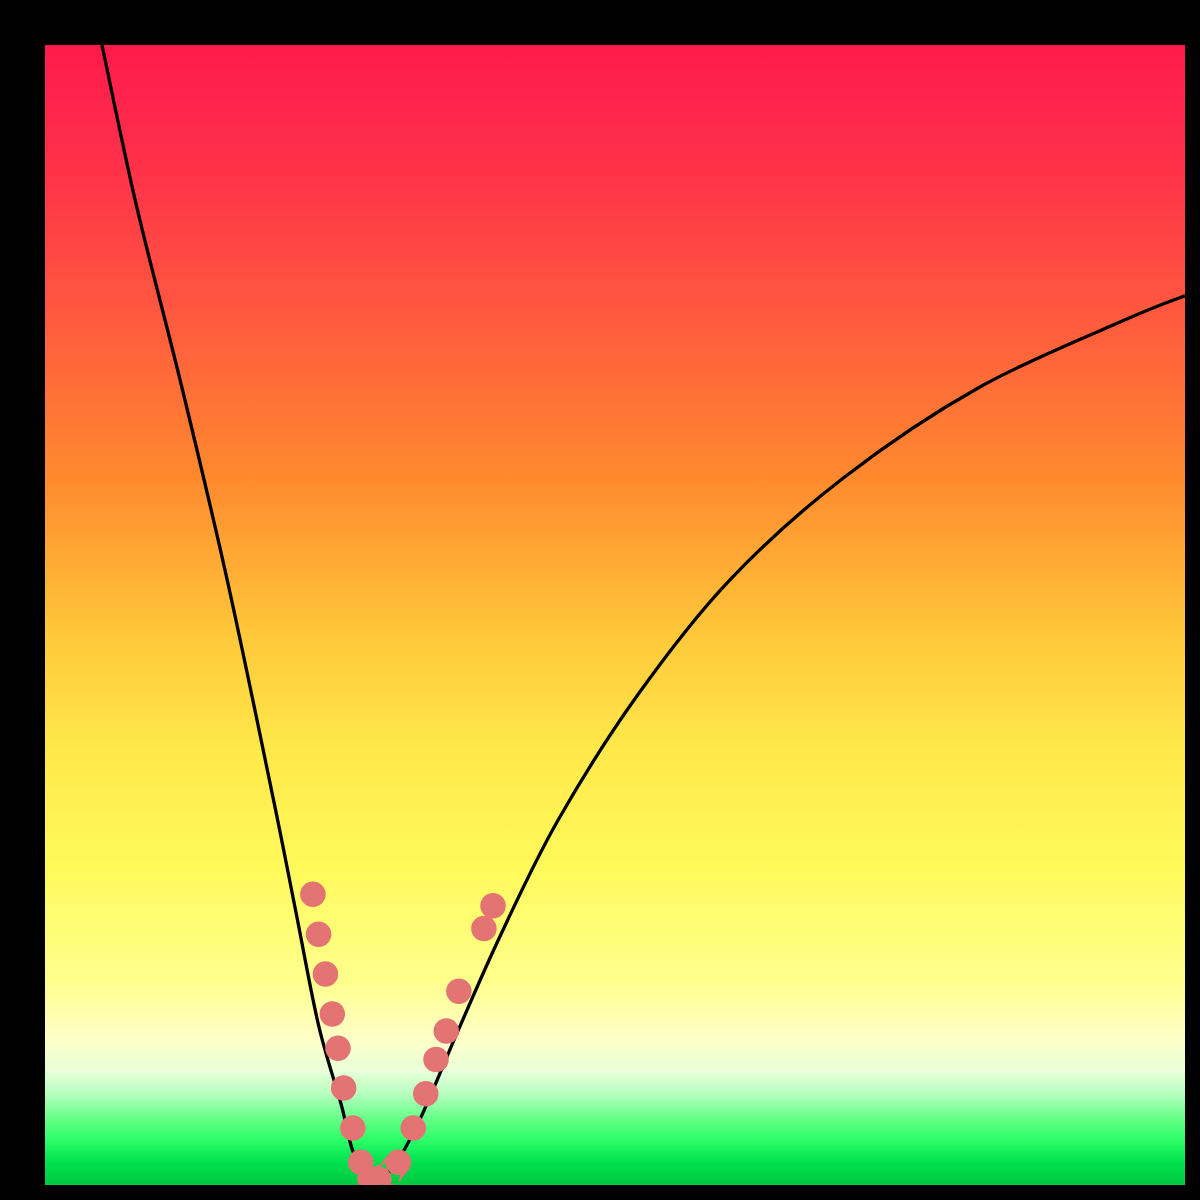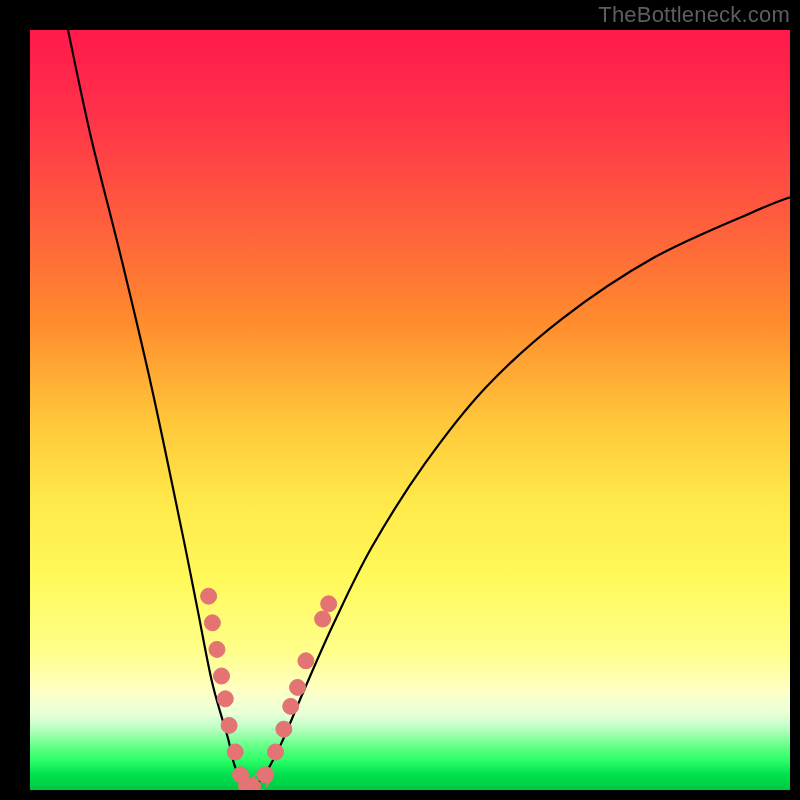--- a/index.html
+++ b/index.html
@@ -71,21 +71,20 @@
   }
   .markers .blob {
     fill: #e37473;
     stroke: #e37473;
   }
 </style>
 </head>
 <body>
 
 <div class="frame">
-  <div class="watermark">TheBottleneck.com</div>
 
   <div class="plot">
     <div class="gradient"></div>
     <svg class="overlay" viewBox="0 0 760 760" preserveAspectRatio="none">
       <path id="curve-path" class="curve" d="M 38.00 0.00 C 41.80 17.73, 51.93 68.40, 60.80 106.40 C 69.67 144.40, 81.07 186.20, 91.20 228.00 C 101.33 269.80, 111.47 311.60, 121.60 357.20 C 131.73 402.80, 144.40 464.87, 152.00 501.60 C 159.60 538.33, 162.13 552.27, 167.20 577.60 C 172.27 602.93, 177.33 632.07, 182.40 653.60 C 187.47 675.13, 193.80 692.87, 197.60 706.80 C 201.40 720.73, 202.03 728.97, 205.20 737.20 C 208.37 745.43, 212.17 754.30, 216.60 756.20 C 221.03 758.10, 226.10 755.57, 231.80 748.60 C 237.50 741.63, 243.83 728.97, 250.80 714.40 C 257.77 699.83, 264.73 681.47, 273.60 661.20 C 282.47 640.93, 292.60 616.87, 304.00 592.80 C 315.40 568.73, 326.80 543.40, 342.00 516.80 C 357.20 490.20, 376.20 459.80, 395.20 433.20 C 414.20 406.60, 433.20 381.27, 456.00 357.20 C 478.80 333.13, 504.13 310.33, 532.00 288.80 C 559.87 267.27, 591.53 245.73, 623.20 228.00 C 654.87 210.27, 699.20 192.53, 722.00 182.40 C 744.80 172.27, 753.67 169.73, 760.00 167.20"></path>
       <g id="markers" class="markers">
           <circle cx="178.60" cy="566.20" r="8.00"></circle>
           <circle cx="182.40" cy="592.80" r="8.00"></circle>
           <circle cx="186.96" cy="619.40" r="8.00"></circle>
           <circle cx="191.52" cy="646.00" r="8.00"></circle>

